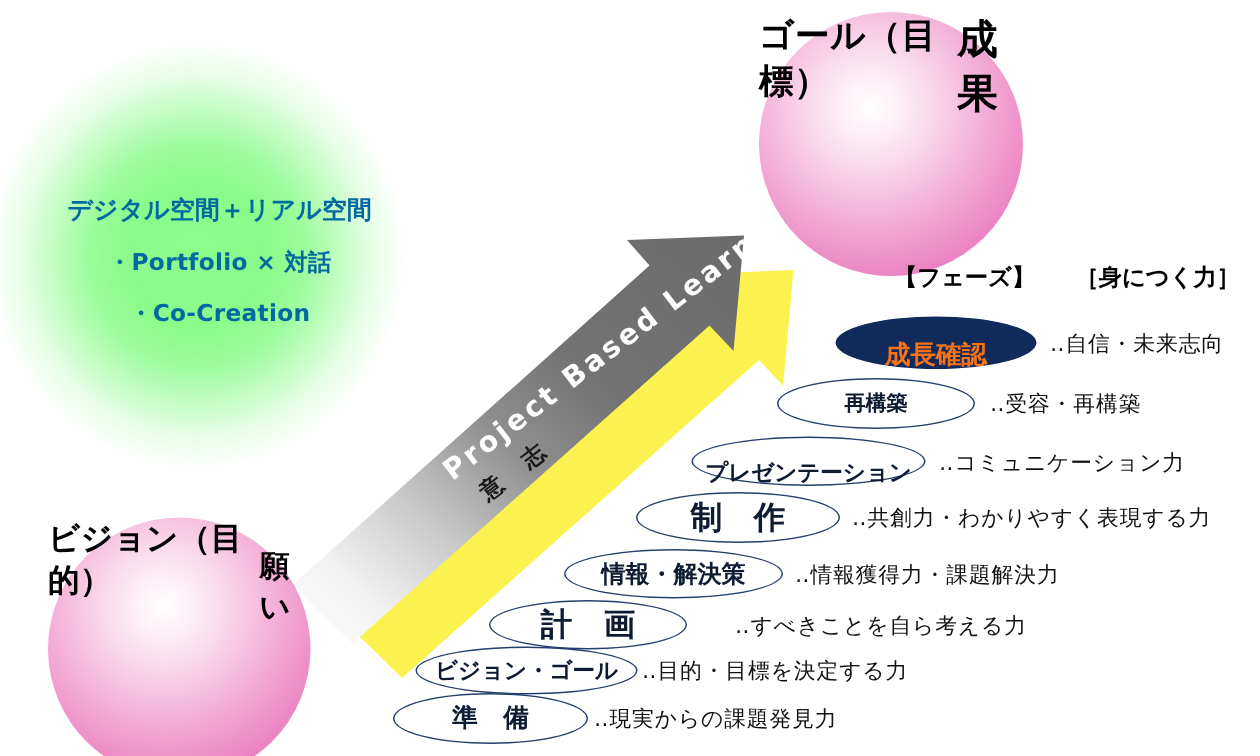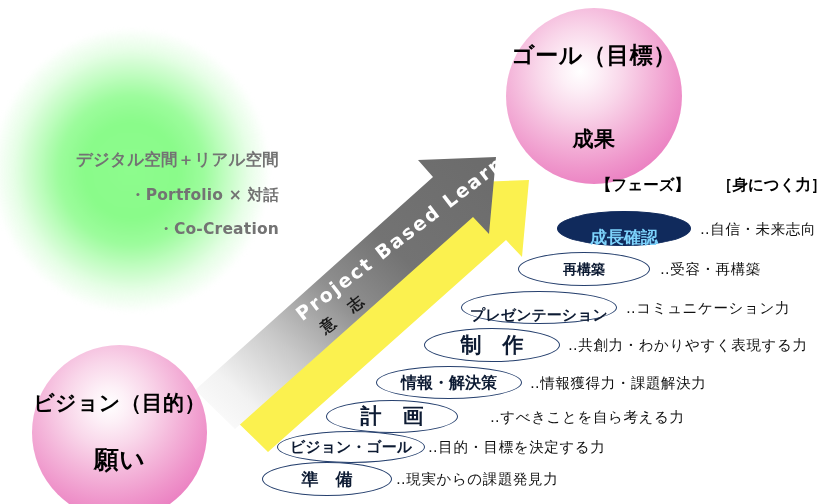--- a/index.html
+++ b/index.html
@@ -12,49 +12,49 @@
 
   
   .blob{
     position:absolute;left:-8px;top:28px;width:290px;height:285px;
     border-radius:50%;
     background:radial-gradient(closest-side at 48% 50%,
        #8dfc8d 0%, #8afb8a 34%, #9cfc9c 52%, #c6fdc6 70%, #e6feE6 84%, rgba(255,255,255,0) 100%);
     filter:blur(2px);
   }
   .blob-text{
-    position:absolute;left:14px;top:147px;width:265px;text-align:right;
-    color:#737373;line-height:1.55;
+    position:absolute;left:14px;top:127px;width:265px;text-align:center;
+    color:#0369a1;line-height:1.55;
   }
   .blob-l1{font-size:16.5px;font-weight:600;letter-spacing:.2px;}
   .blob-l2,.blob-l3{font-size:15.5px;font-weight:600;letter-spacing:.2px;margin-top:10px;}
 
   
   .circle{
     position:absolute;border-radius:50%;
-    display:flex;flex-direction:column;align-items:center;justify-content:center;
+    display:flex;flex-direction:row;align-items:flex-start;justify-content:center;
   }
   .circle .cl1{color:#000;}
   .circle .cl2{color:#000;}
 
   #goal-circle{
     left:506px;top:8px;width:176px;height:176px;
     background:radial-gradient(circle at 42% 36%,
       #ffffff 0%, #fdf0f7 12%, #f9d7ea 28%, #f4b6da 46%, #ef96cb 64%, #ea7cc0 80%, #e36bb6 92%, #dd63b0 100%);
   }
   #goal-circle .cl1{font-size:23px;font-weight:700;letter-spacing:.5px;margin-bottom:26px;}
-  #goal-circle .cl2{font-size:21px;font-weight:600;letter-spacing:.5px;margin-top:28px;}
+  #goal-circle .cl2{font-size:27px;font-weight:600;letter-spacing:.5px;}
 
   #vision-circle{
     left:32px;top:345px;width:175px;height:175px;
     background:radial-gradient(circle at 44% 34%,
       #ffffff 0%, #fdf0f7 12%, #f9d7ea 28%, #f4b6da 46%, #ef96cb 64%, #ea7cc0 80%, #e36bb6 92%, #dd63b0 100%);
   }
   #vision-circle .cl1{font-size:21px;font-weight:800;letter-spacing:.3px;margin-bottom:26px;}
-  #vision-circle .cl2{font-size:25px;font-weight:600;letter-spacing:.5px;}
+  #vision-circle .cl2{font-size:20px;font-weight:600;letter-spacing:.5px;margin-top:19px;}
 
   
   #arrow-layer{position:absolute;left:0;top:0;width:840px;height:504px;}
   .arrow-label{
     position:absolute;white-space:nowrap;transform-origin:left center;pointer-events:none;
   }
   #pbl-label{
     left:298px;top:305px;
     transform:rotate(-37.5deg);
     color:#ffffff;font-size:19px;font-weight:700;letter-spacing:2.2px;
@@ -73,21 +73,21 @@
   .pill{
     position:absolute;border-radius:50%;
     border:1.4px solid #26406e;background:#ffffff;
     display:flex;align-items:center;justify-content:center;
     box-sizing:border-box;
   }
   .pill-label{
     color:#0d1b33;font-weight:800;white-space:nowrap;line-height:1;
   }
   .pill.filled{background:#102a5c;border-color:#102a5c;}
-  .pill.filled .pill-label{color:#7dd3fc;margin-top:18px;}
+  .pill.filled .pill-label{color:#f97316;margin-top:18px;}
   .desc{
     position:absolute;color:#111;font-size:14.5px;font-weight:500;white-space:nowrap;
     letter-spacing:.6px;
   }
 </style>
 </head>
 <body>
 
 <div id="stage">
 

